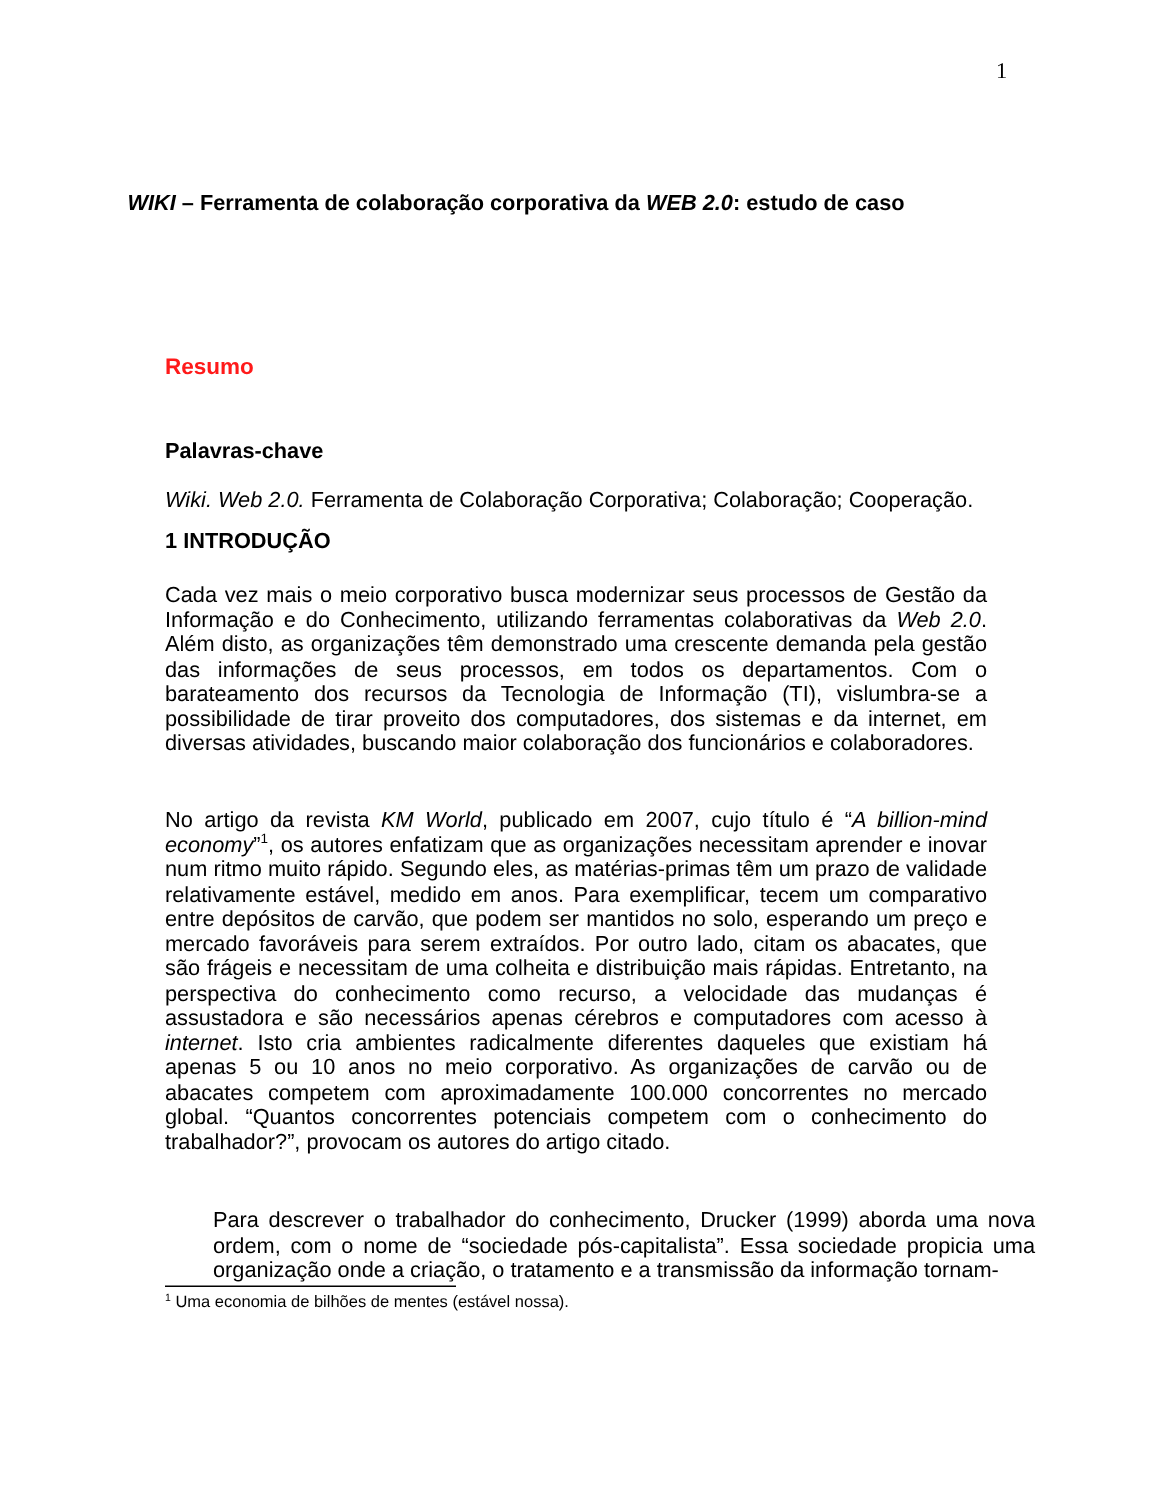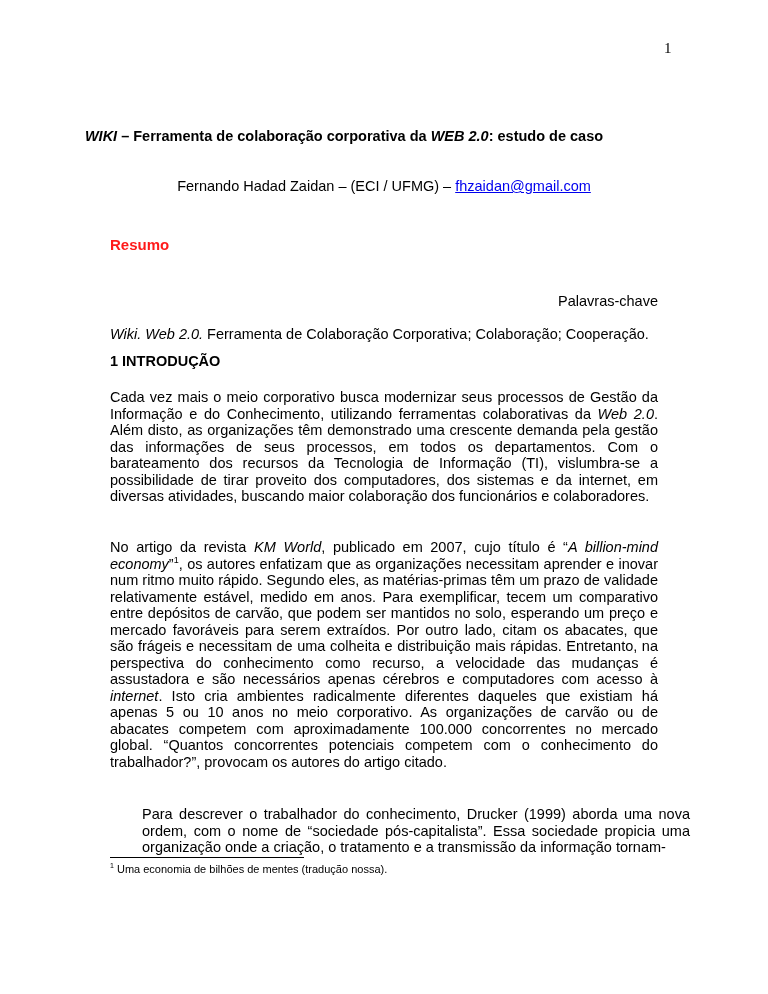--- a/index.html
+++ b/index.html
@@ -9,49 +9,48 @@
               font-size: 15px; }
   .title { position: absolute; top: 128px; left: 0; width: 688px; text-align: center;
            font-weight: bold; font-size: 14.5px; }
   .authors { position: absolute; top: 178px; left: 0; width: 768px; text-align: center;
              font-size: 14.5px; line-height: 16.5px; }
   .authors a { color: #0000ee; text-decoration: underline; }
   .resumo { position: absolute; top: 236px; left: 110px; font-weight: bold; font-size: 15px;
             color: #ff1a1a; }
   .col { position: absolute; left: 110px; width: 548px; font-size: 14.5px; line-height: 16.5px; }
   .just { text-align: justify; }
-  .kw-head { top: 293px; font-weight: normal; text-align: right; }
+  .kw-head { top: 293px; font-weight: bold; }
   .kw-body { top: 326px; }
   .intro { top: 353px; font-weight: bold; }
   .p1 { top: 389px; }
   .p2 { top: 539px; }
   .p3 { top: 806px; margin-left: 32px; }
   .fn-rule { position: absolute; top: 857px; left: 110px; width: 194px; border-top: 1px solid #000; }
   .footnote { position: absolute; top: 862px; left: 110px; font-size: 11px; }
   sup { font-size: 9px; line-height: 0; }
   .fn-sup { font-size: 7px; vertical-align: super; }
 </style>
 </head>
 <body>
 
 <div class="page-num">1</div>
 
 <div class="title"><i>WIKI</i><span> – Ferramenta de colaboração corporativa da </span><i>WEB 2.0</i><span>: estudo de caso</span></div>
 
 <div class="authors">
-  <div><span>Fernando Hadad Zaidan – (ECI / UFMG) – </span><a style="color: rgb(0, 0, 238);">fhzaidan@gmail.com</a></div>
 </div>
 
 <div class="resumo" style="color: rgb(255, 26, 26);">Resumo</div>
 
 <div class="col kw-head">Palavras-chave</div>
 <div class="col just kw-body"><i>Wiki. Web 2.0.</i><span> Ferramenta de Colaboração Corporativa; Colaboração; Cooperação.</span></div>
 
 <div class="col intro">1 INTRODUÇÃO</div>
 
 <div class="col just p1"><span>Cada vez mais o meio corporativo busca modernizar seus processos de Gestão da Informação e do Conhecimento, utilizando ferramentas colaborativas da </span><i>Web 2.0</i><span>. Além disto, as organizações têm demonstrado uma crescente demanda pela gestão das informações de seus processos, em todos os departamentos. Com o barateamento dos recursos da Tecnologia de Informação (TI), vislumbra-se a possibilidade de tirar proveito dos computadores, dos sistemas e da internet, em diversas atividades, buscando maior colaboração dos funcionários e colaboradores.</span></div>
 
 <div class="col just p2"><span>No artigo da revista </span><i>KM World</i><span>, publicado em 2007, cujo título é “</span><i>A billion-mind economy</i><span>”</span><sup>1</sup><span>, os autores enfatizam que as organizações necessitam aprender e inovar num ritmo muito rápido. Segundo eles, as matérias-primas têm um prazo de validade relativamente estável, medido em anos. Para exemplificar, tecem um comparativo entre depósitos de carvão, que podem ser mantidos no solo, esperando um preço e mercado favoráveis para serem extraídos. Por outro lado, citam os abacates, que são frágeis e necessitam de uma colheita e distribuição mais rápidas. Entretanto, na perspectiva do conhecimento como recurso, a velocidade das mudanças é assustadora e são necessários apenas cérebros e computadores com acesso à </span><i>internet</i><span>. Isto cria ambientes radicalmente diferentes daqueles que existiam há apenas 5 ou 10 anos no meio corporativo. As organizações de carvão ou de abacates competem com aproximadamente 100.000 concorrentes no mercado global. “Quantos concorrentes potenciais competem com o conhecimento do trabalhador?”, provocam os autores do artigo citado.</span></div>
 
 <div class="col just p3">Para descrever o trabalhador do conhecimento, Drucker (1999) aborda uma nova ordem, com o nome de “sociedade pós-capitalista”. Essa sociedade propicia uma organização onde a criação, o tratamento e a transmissão da informação tornam-</div>
 
 <div class="fn-rule"></div>
-<div class="footnote"><span class="fn-sup">1</span><span> Uma economia de bilhões de mentes (tradução nossa).</span></div>
+<div class="footnote"><span class="fn-sup">1</span><span> Uma economia de bilhões de mentes (estável nossa).</span></div>
 
 </body></html>

